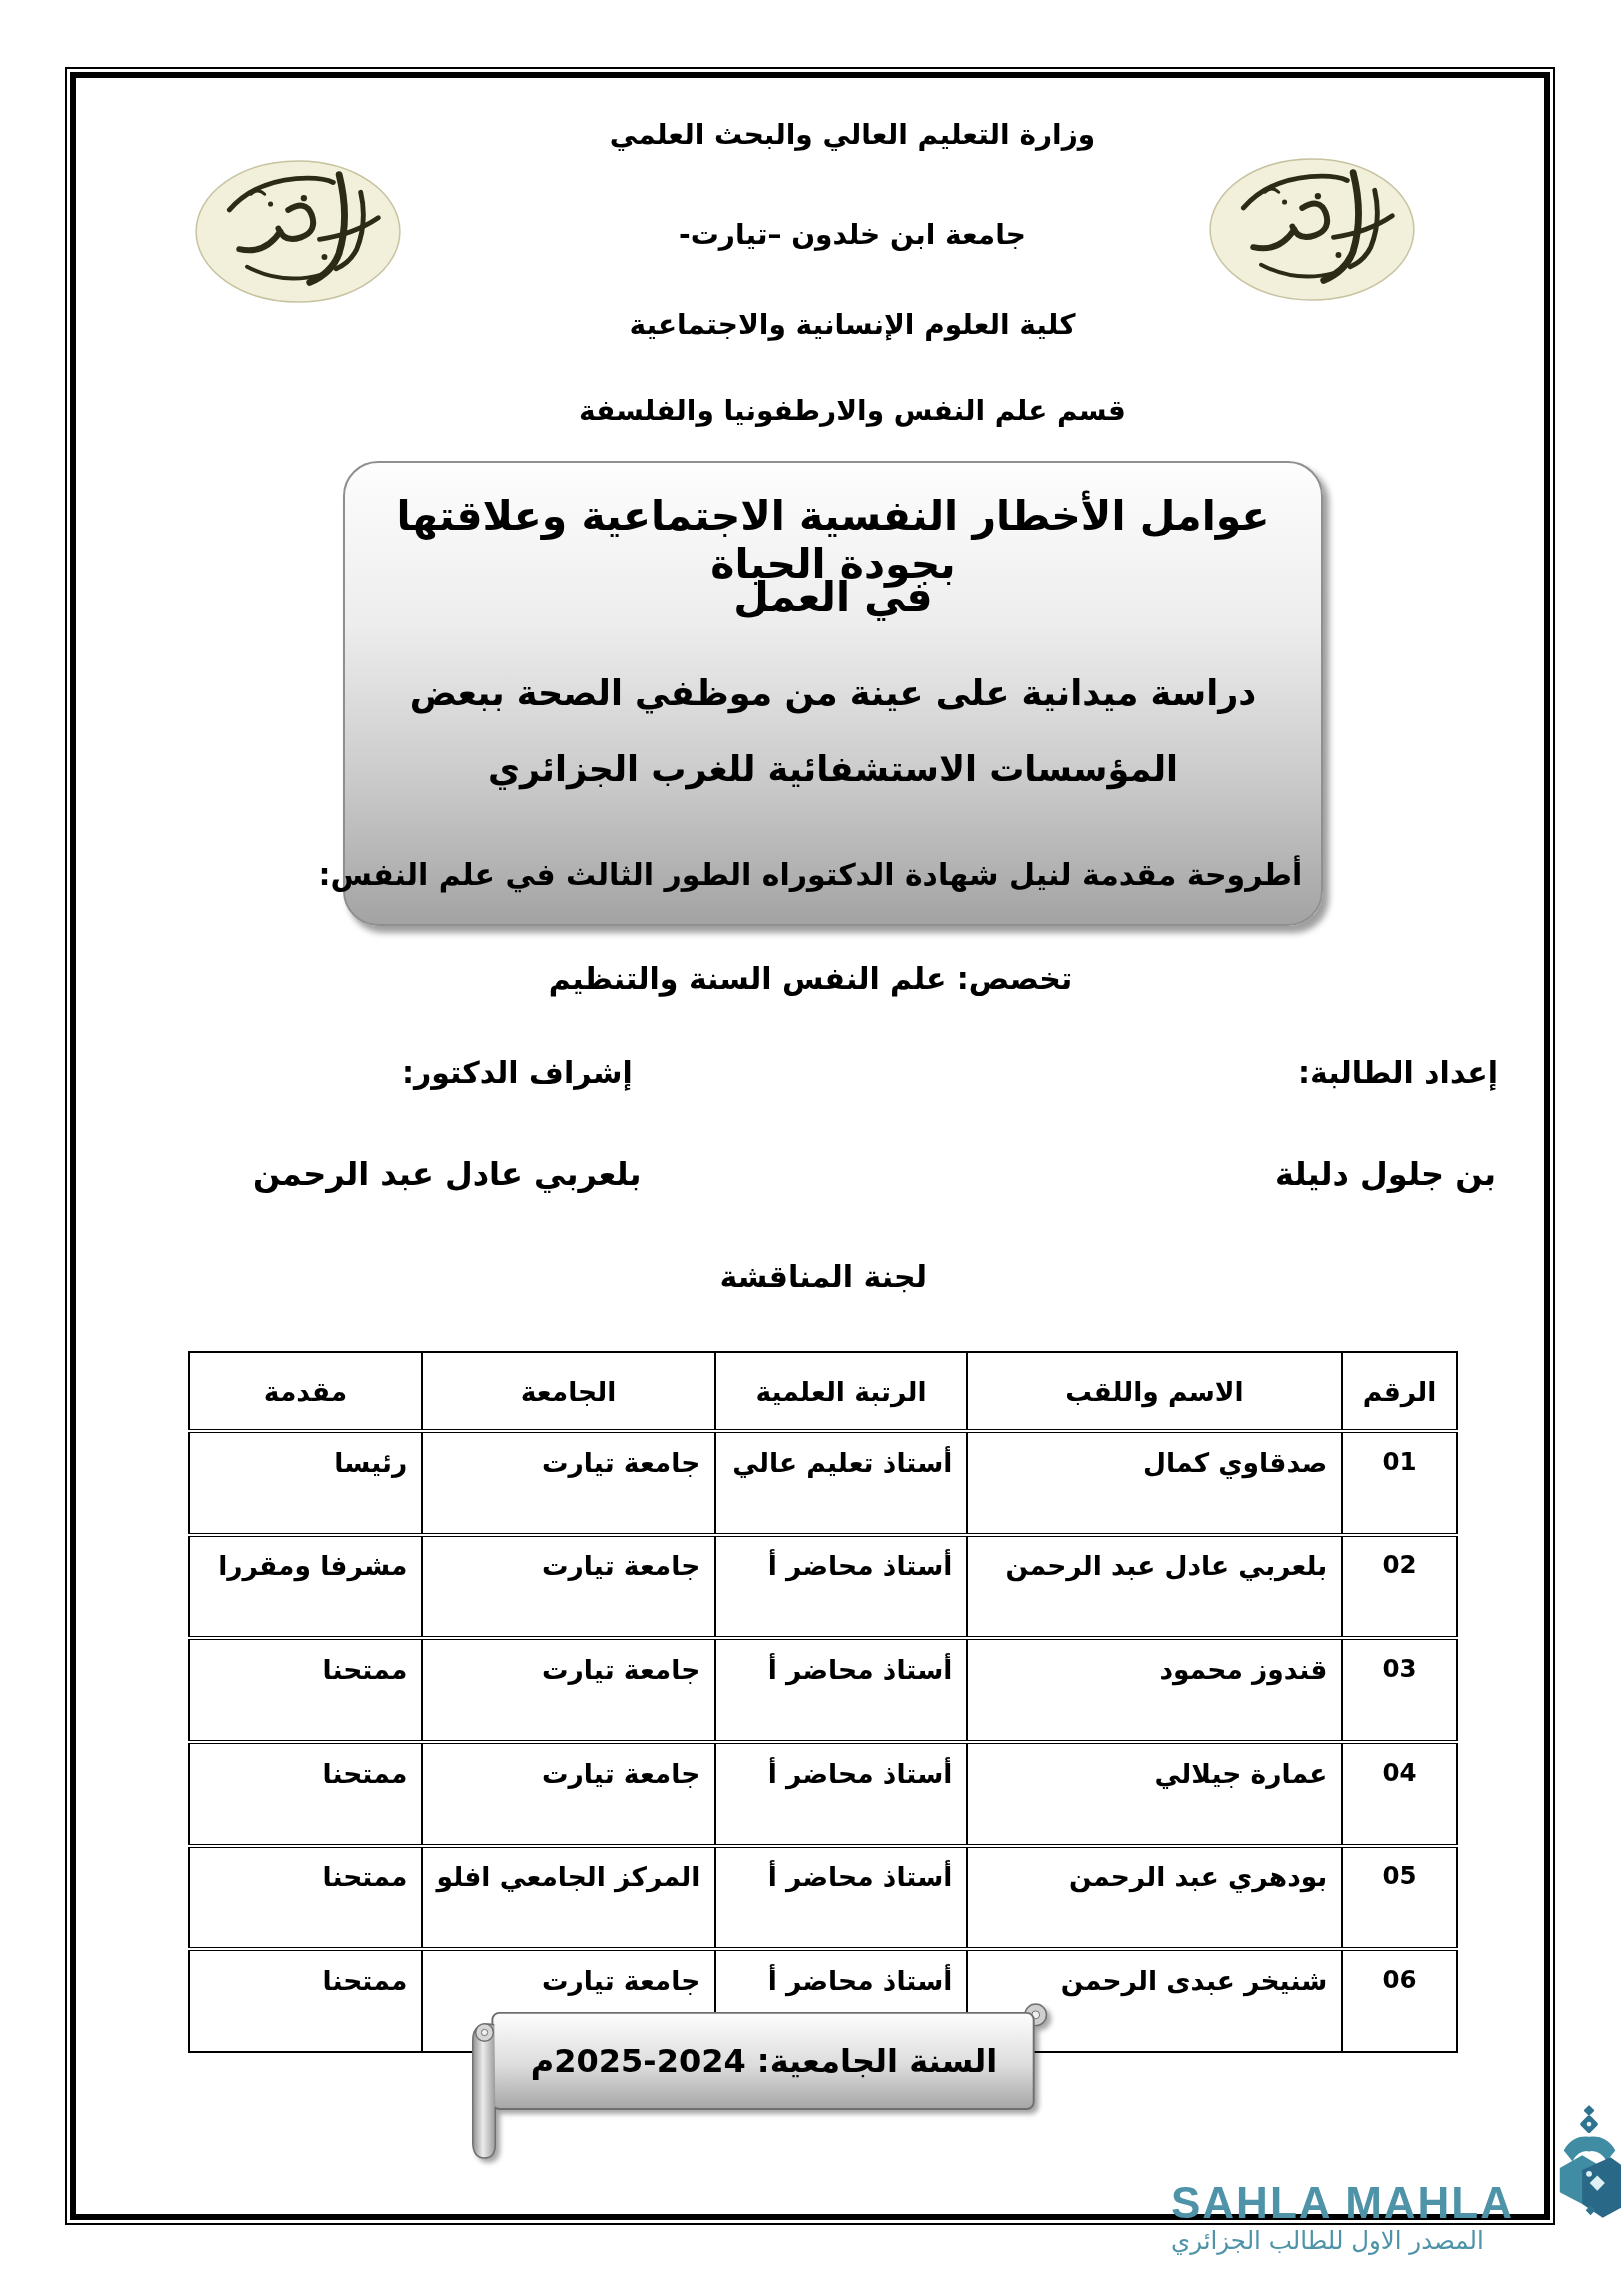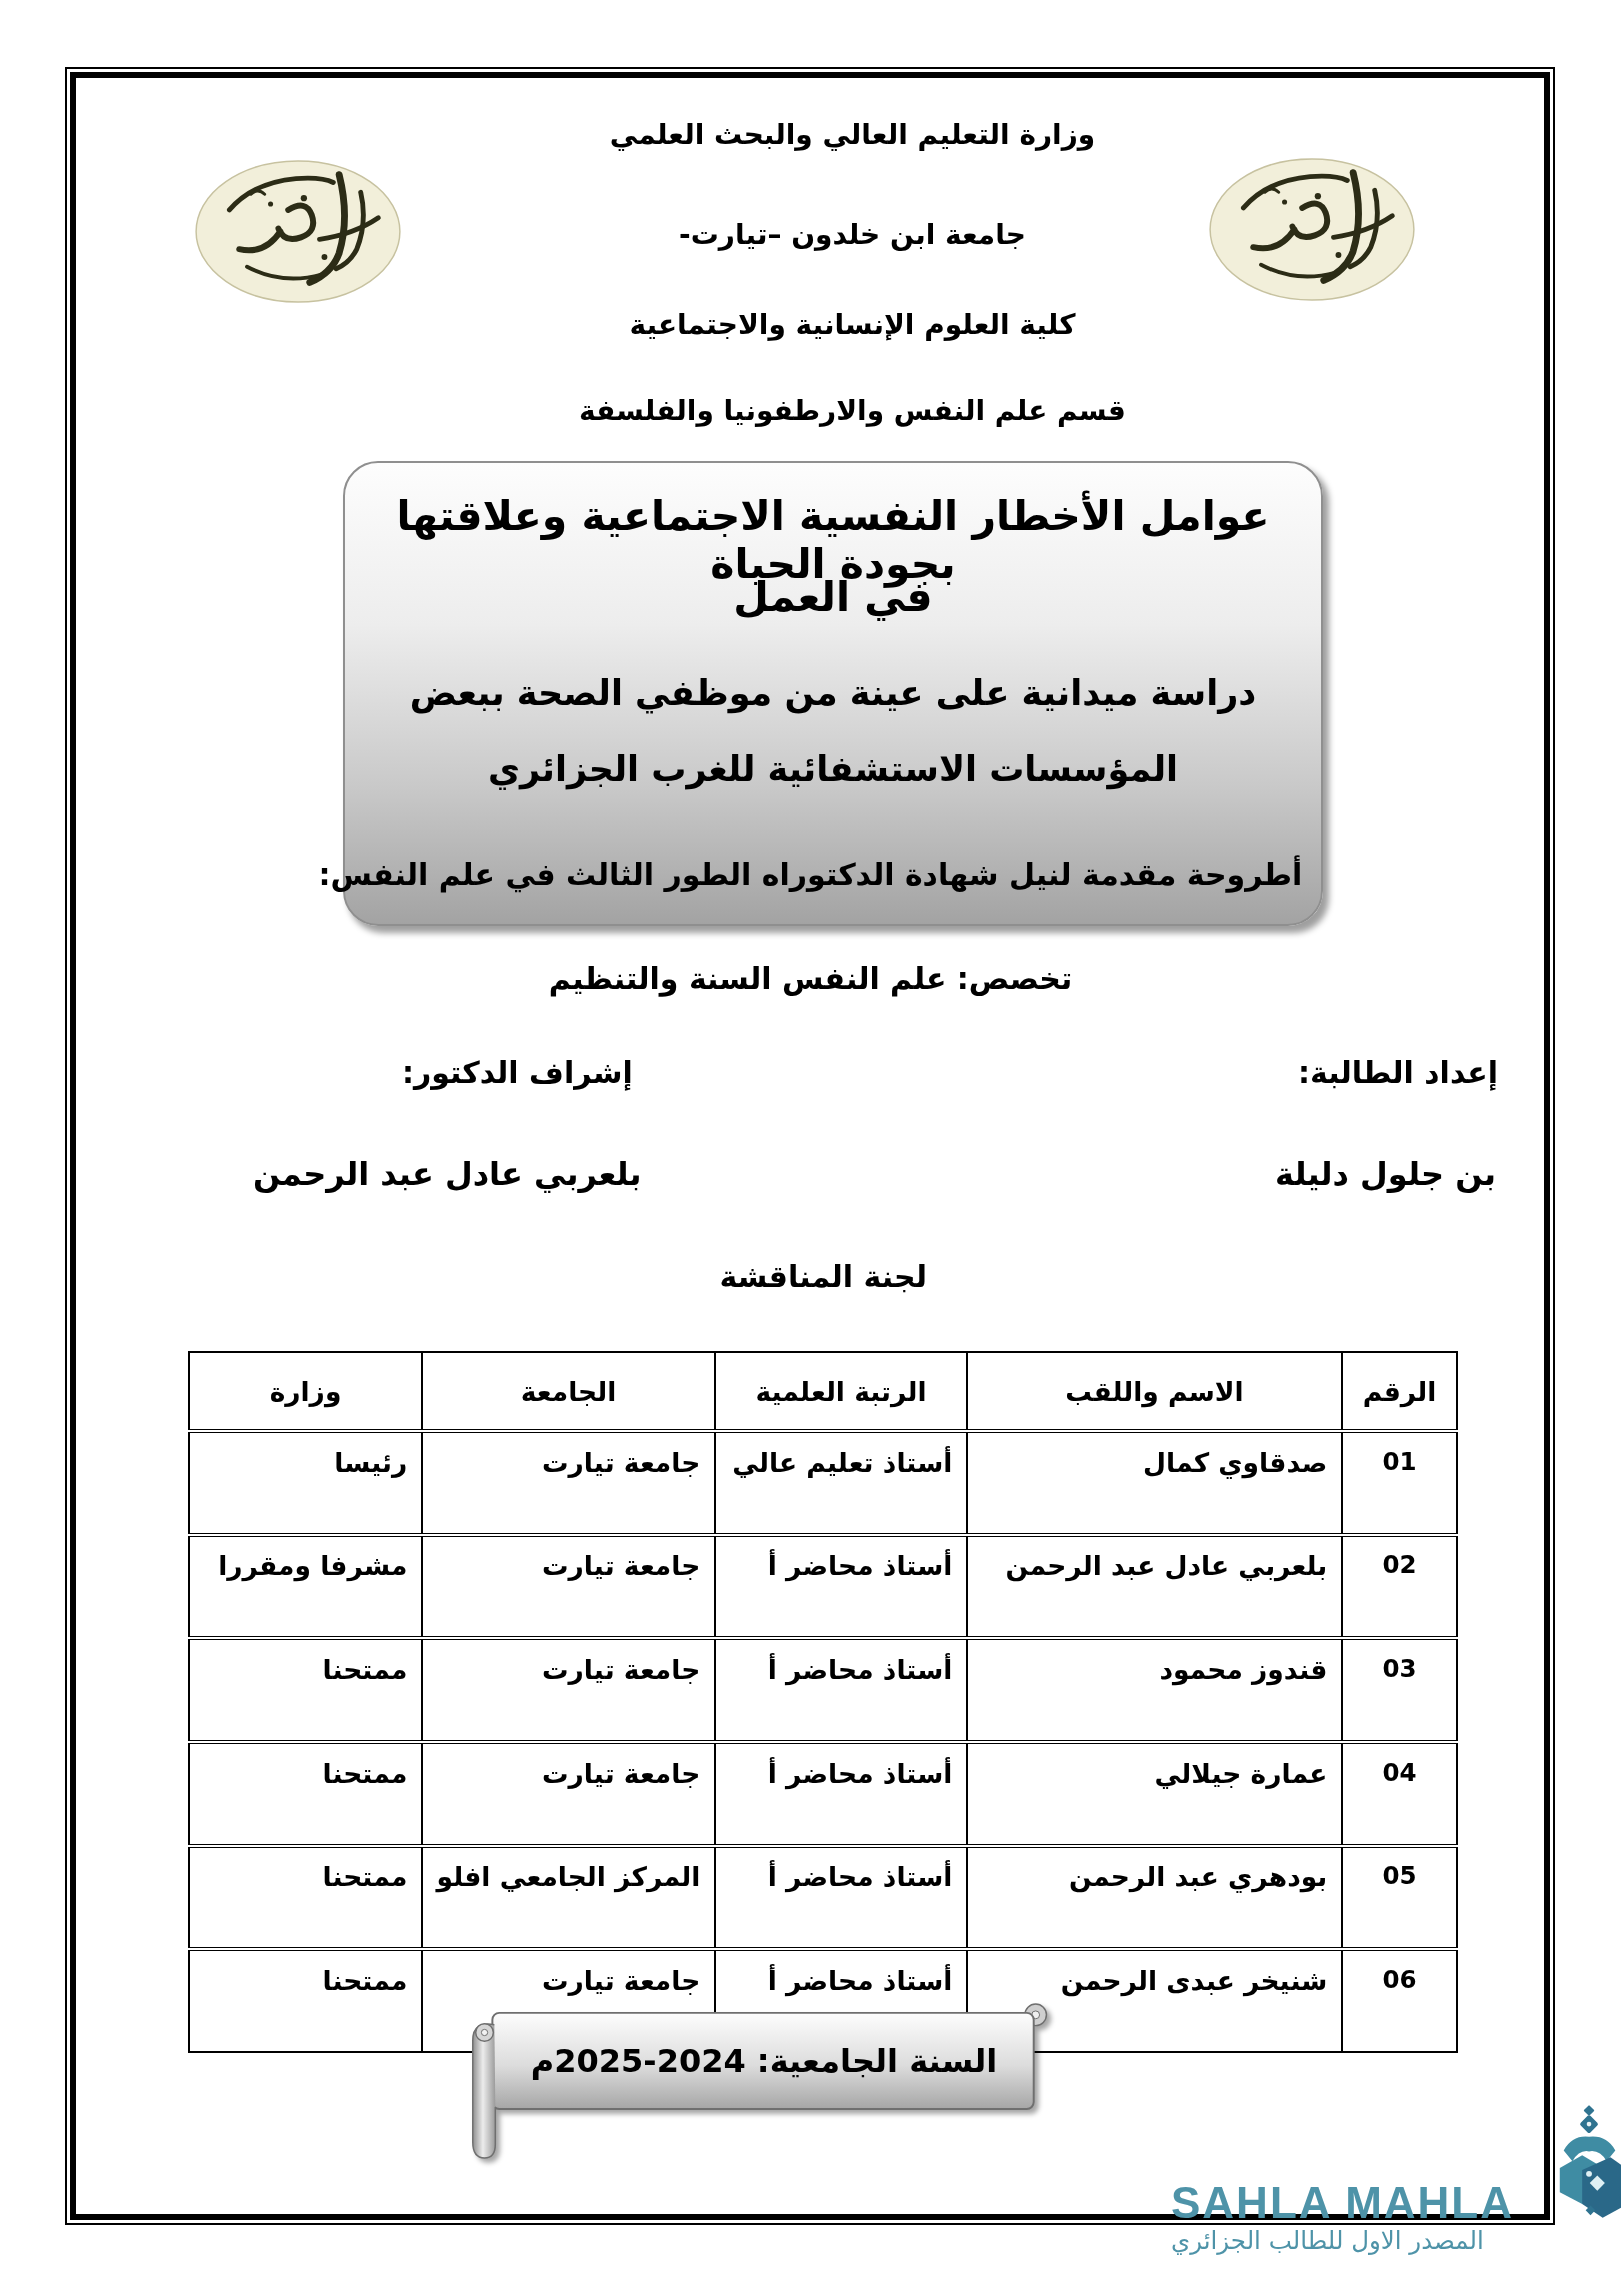--- a/index.html
+++ b/index.html
@@ -153,21 +153,21 @@
         <col class="c-rank">
         <col class="c-uni">
         <col class="c-role">
       </colgroup>
     <thead>
       <tr>
         <th>الرقم</th>
         <th>الاسم واللقب</th>
         <th>الرتبة العلمية</th>
         <th>الجامعة</th>
-        <th>وزارة</th>
+        <th>مقدمة</th>
       </tr>
     </thead>
     <tbody>
       <tr>
         <td class="num">01</td>
         <td>صدقاوي كمال</td>
         <td>أستاذ تعليم عالي</td>
         <td>جامعة تيارت</td>
         <td>رئيسا</td>
       </tr>

